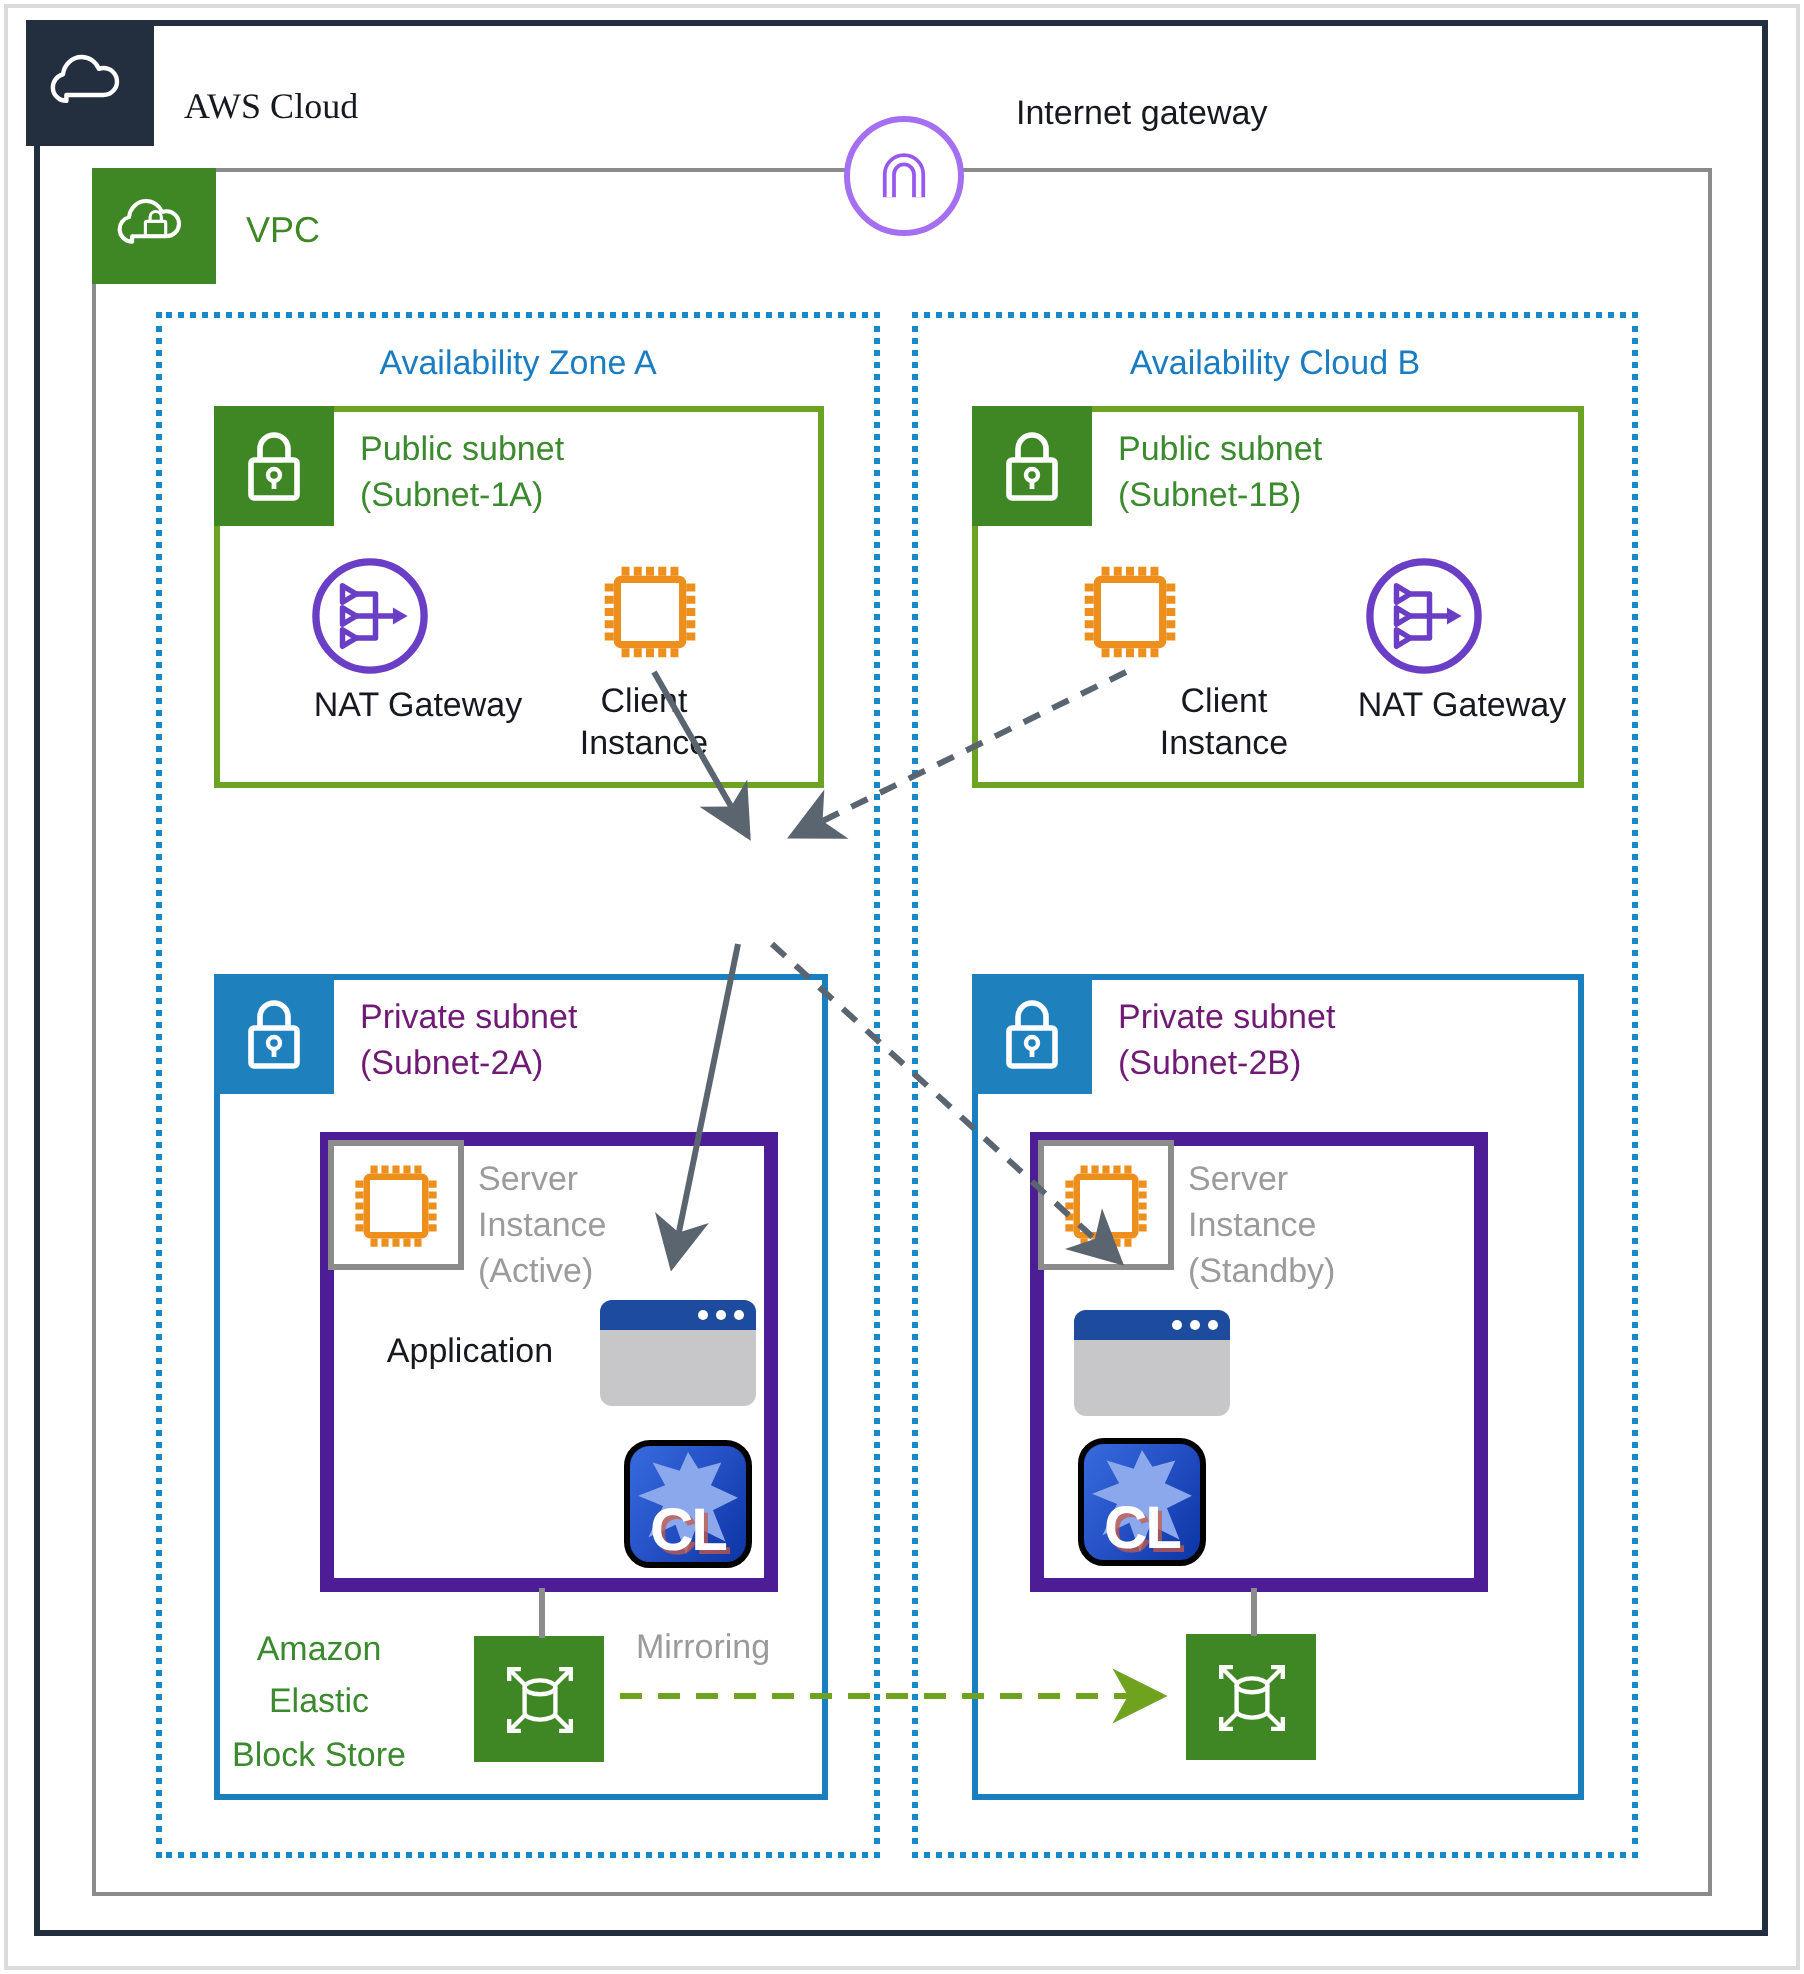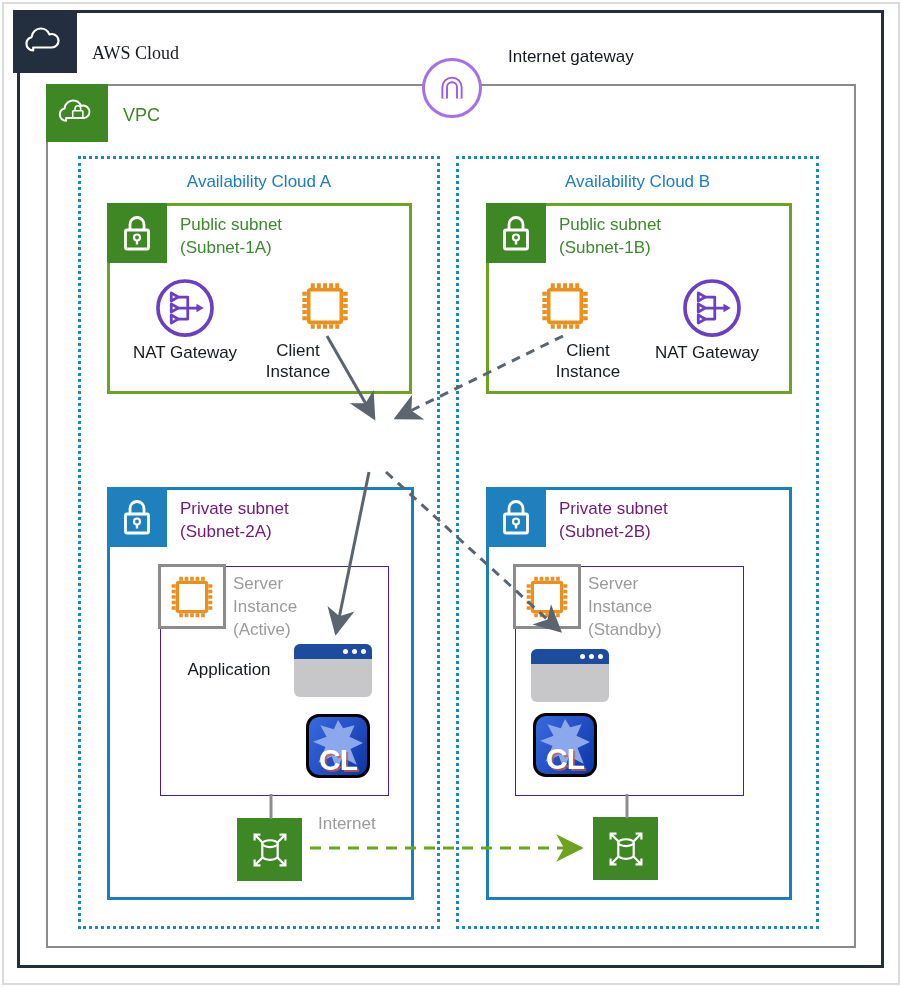--- a/index.html
+++ b/index.html
@@ -32,23 +32,23 @@
   .pub-a{left:107px;top:203px;width:305px;height:191px;}
   .pub-b{left:486px;top:203px;width:306px;height:191px;}
   .priv-a{left:107px;top:487px;width:307px;height:413px;}
   .priv-b{left:486px;top:487px;width:306px;height:413px;}
   .corner-icon{position:absolute;left:-3px;top:-3px;width:60px;height:60px;display:flex;align-items:center;justify-content:center;}
   .bg-green{background:#3F8624;}
   .bg-blue{background:#1F80BE;}
   .subnet-title{position:absolute;left:70px;top:8px;font-size:17px;white-space:pre-line;line-height:1.35;}
   .green-text{color:#3B8A2E;}
   .blue-text{color:#701a75;}
-  .icon-lbl{position:absolute;text-align:center;font-size:17px;line-height:1.25;white-space:pre-line;}
-  
-  .server-box{position:absolute;border:1px solid #4c1d95;box-sizing:border-box;background:#fff;width:229px;height:230px;}
+  .icon-lbl{position:absolute;text-align:center;font-size:17px;line-height:1.25;white-space:pre-line;margin-left:24px;}
+  
+  .server-box{position:absolute;border:7px solid #4c1d95;box-sizing:border-box;background:#fff;width:229px;height:230px;}
   .chipbox{position:absolute;left:-3px;top:-3px;width:68px;height:65px;border:3px solid #8C8C8C;box-sizing:border-box;background:#fff;display:flex;align-items:center;justify-content:center;}
   .server-lbl{position:absolute;left:72px;top:6px;font-size:17px;color:#9B9B9B;white-space:pre-line;line-height:1.35;}
   
   .winicon{position:absolute;width:78px;height:53px;background:#C7C7C9;border-radius:6px;overflow:hidden;}
   .winbar{height:15px;background:#1D4B9E;display:flex;align-items:center;justify-content:flex-end;gap:4px;padding-right:6px;box-sizing:border-box;}
   .windot{width:5px;height:5px;border-radius:50%;background:#fff;}
   .app-lbl{position:absolute;left:12px;top:93px;width:112px;text-align:center;font-size:17px;color:#16191F;}
   
   .clicon{position:absolute;width:64px;height:64px;border:3px solid #000;border-radius:13px;box-sizing:border-box;background:linear-gradient(125deg,#3568DC 5%,#2450C4 50%,#0C34A4 100%);display:flex;align-items:center;justify-content:center;overflow:hidden;}
   .clblob{position:absolute;inset:3px;background:#8CA8EC;clip-path:polygon(50% 0%,60% 16%,82% 10%,72% 32%,98% 44%,74% 56%,86% 86%,58% 72%,48% 98%,38% 70%,12% 82%,26% 52%,2% 42%,28% 32%,16% 10%,42% 18%);}
@@ -135,21 +135,21 @@
   <div class="abs vpc-label">VPC</div>
 
   <div class="abs igw-icon">
     <svg width="52" height="52" viewBox="0 0 64 64">
         <use href="#igw-shape"></use>
       </svg>
   </div>
   <div class="abs igw-label">Internet gateway</div>
 
   <div class="abs az az-a">
-    <div class="az-label">Availability Cloud A</div>
+    <div class="az-label">Availability Zone A</div>
   </div>
   <div class="abs az az-b">
     <div class="az-label">Availability Cloud B</div>
   </div>
 
   <div class="abs subnet pub pub-a">
     <div class="corner-icon bg-green">
       <svg width="56" height="56" viewBox="0 0 56 56">
           <use href="#lock-shape"></use>
         </svg>
@@ -263,21 +263,24 @@
   <div class="abs ebs ebs-a">
     <svg width="58" height="58" viewBox="0 0 64 64">
         <use href="#ebs-shape"></use>
       </svg>
   </div>
   <div class="abs ebs ebs-b">
     <svg width="58" height="58" viewBox="0 0 64 64">
         <use href="#ebs-shape"></use>
       </svg>
   </div>
-  <div class="abs mir-lbl">Internet</div>
+  <div class="abs ebs-lbl">Amazon
+Elastic
+Block Store</div>
+  <div class="abs mir-lbl">Mirroring</div>
 
   <svg id="overlay">
     <defs>
       <marker id="ah-gray" viewBox="0 0 12 12" markerWidth="11" markerHeight="11" refX="10" refY="6" orient="auto">
         <path d="M1 1 L11 6 L1 11 L3.8 6 Z" fill="#5A6570"></path>
       </marker>
       <marker id="ah-green" viewBox="0 0 12 12" markerWidth="11" markerHeight="11" refX="10" refY="6" orient="auto">
         <path d="M1 1 L11 6 L1 11 L3.8 6 Z" fill="#6FA21E"></path>
       </marker>
     </defs>

